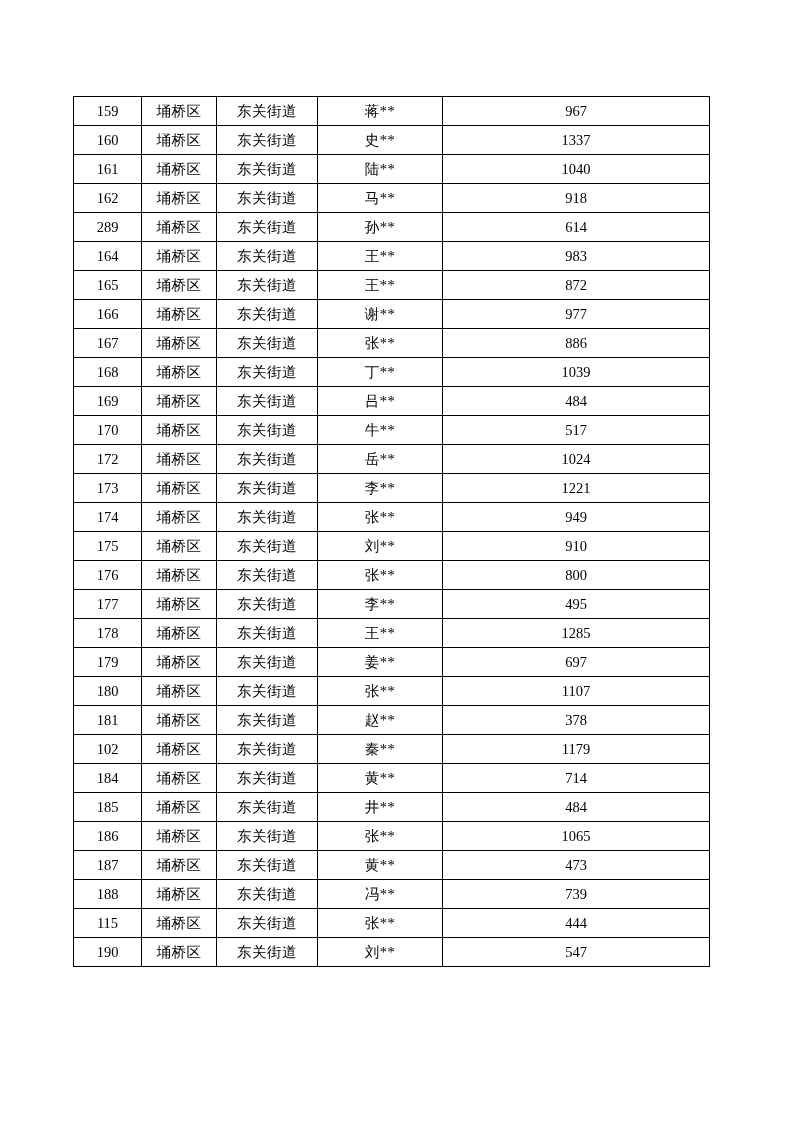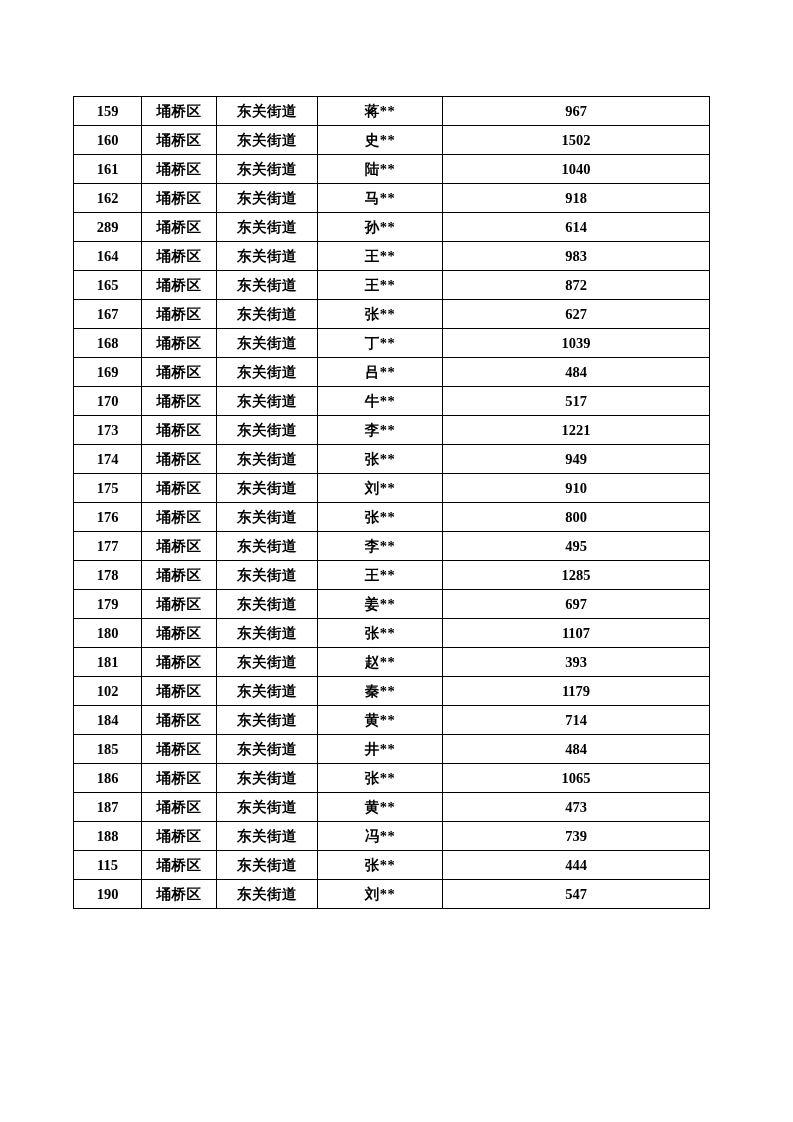--- a/index.html
+++ b/index.html
@@ -11,21 +11,20 @@
     width: 793px;
     height: 1122px;
     font-family: "Liberation Serif", "DejaVu Serif", serif;
     color: #000000;
   }
   .page {
     position: relative;
     width: 793px;
     height: 1122px;
     box-sizing: border-box;
-    font-weight: bold;
   }
   .table-wrap {
     position: absolute;
     left: 73px;
     top: 96px;
     width: 611px;
   }
   table.data-table {
     border-collapse: collapse;
     width: 611px;
@@ -69,21 +68,21 @@
             <td class="col-dist">埇桥区</td>
             <td class="col-street">东关街道</td>
             <td class="col-name">蒋**</td>
             <td class="col-amt">967</td>
           </tr>
           <tr>
             <td class="col-idx">160</td>
             <td class="col-dist">埇桥区</td>
             <td class="col-street">东关街道</td>
             <td class="col-name">史**</td>
-            <td class="col-amt">1502</td>
+            <td class="col-amt">1337</td>
           </tr>
           <tr>
             <td class="col-idx">161</td>
             <td class="col-dist">埇桥区</td>
             <td class="col-street">东关街道</td>
             <td class="col-name">陆**</td>
             <td class="col-amt">1040</td>
           </tr>
           <tr>
             <td class="col-idx">162</td>
@@ -107,25 +106,32 @@
             <td class="col-amt">983</td>
           </tr>
           <tr>
             <td class="col-idx">165</td>
             <td class="col-dist">埇桥区</td>
             <td class="col-street">东关街道</td>
             <td class="col-name">王**</td>
             <td class="col-amt">872</td>
           </tr>
           <tr>
+            <td class="col-idx">166</td>
+            <td class="col-dist">埇桥区</td>
+            <td class="col-street">东关街道</td>
+            <td class="col-name">谢**</td>
+            <td class="col-amt">977</td>
+          </tr>
+          <tr>
             <td class="col-idx">167</td>
             <td class="col-dist">埇桥区</td>
             <td class="col-street">东关街道</td>
             <td class="col-name">张**</td>
-            <td class="col-amt">627</td>
+            <td class="col-amt">886</td>
           </tr>
           <tr>
             <td class="col-idx">168</td>
             <td class="col-dist">埇桥区</td>
             <td class="col-street">东关街道</td>
             <td class="col-name">丁**</td>
             <td class="col-amt">1039</td>
           </tr>
           <tr>
             <td class="col-idx">169</td>
@@ -135,20 +141,27 @@
             <td class="col-amt">484</td>
           </tr>
           <tr>
             <td class="col-idx">170</td>
             <td class="col-dist">埇桥区</td>
             <td class="col-street">东关街道</td>
             <td class="col-name">牛**</td>
             <td class="col-amt">517</td>
           </tr>
           <tr>
+            <td class="col-idx">172</td>
+            <td class="col-dist">埇桥区</td>
+            <td class="col-street">东关街道</td>
+            <td class="col-name">岳**</td>
+            <td class="col-amt">1024</td>
+          </tr>
+          <tr>
             <td class="col-idx">173</td>
             <td class="col-dist">埇桥区</td>
             <td class="col-street">东关街道</td>
             <td class="col-name">李**</td>
             <td class="col-amt">1221</td>
           </tr>
           <tr>
             <td class="col-idx">174</td>
             <td class="col-dist">埇桥区</td>
             <td class="col-street">东关街道</td>
@@ -195,21 +208,21 @@
             <td class="col-dist">埇桥区</td>
             <td class="col-street">东关街道</td>
             <td class="col-name">张**</td>
             <td class="col-amt">1107</td>
           </tr>
           <tr>
             <td class="col-idx">181</td>
             <td class="col-dist">埇桥区</td>
             <td class="col-street">东关街道</td>
             <td class="col-name">赵**</td>
-            <td class="col-amt">393</td>
+            <td class="col-amt">378</td>
           </tr>
           <tr>
             <td class="col-idx">102</td>
             <td class="col-dist">埇桥区</td>
             <td class="col-street">东关街道</td>
             <td class="col-name">秦**</td>
             <td class="col-amt">1179</td>
           </tr>
           <tr>
             <td class="col-idx">184</td>

